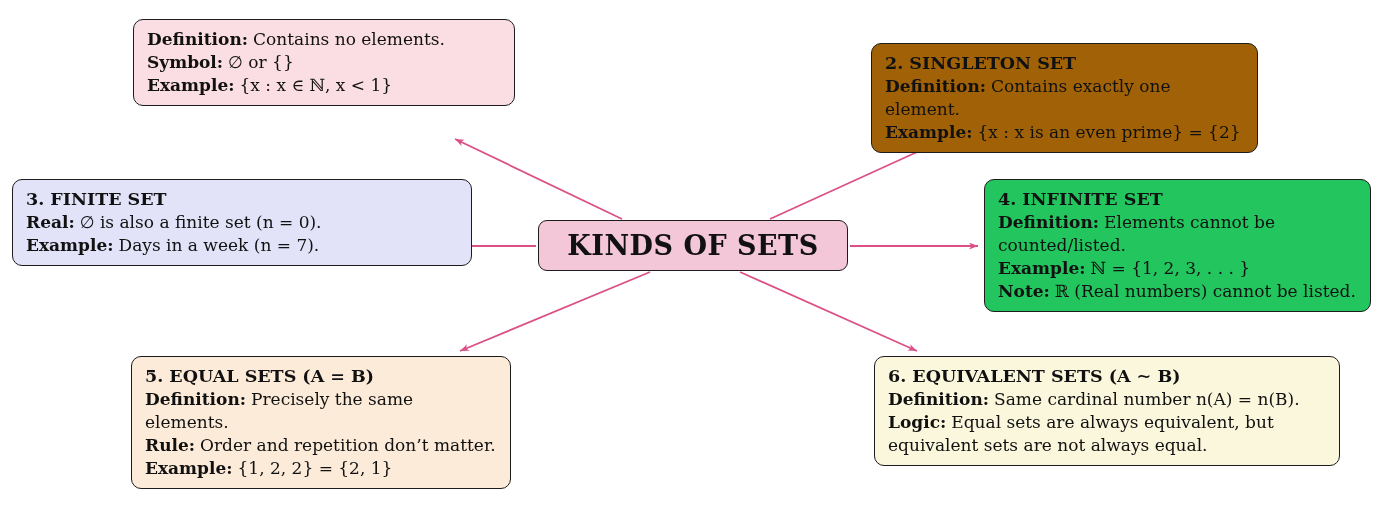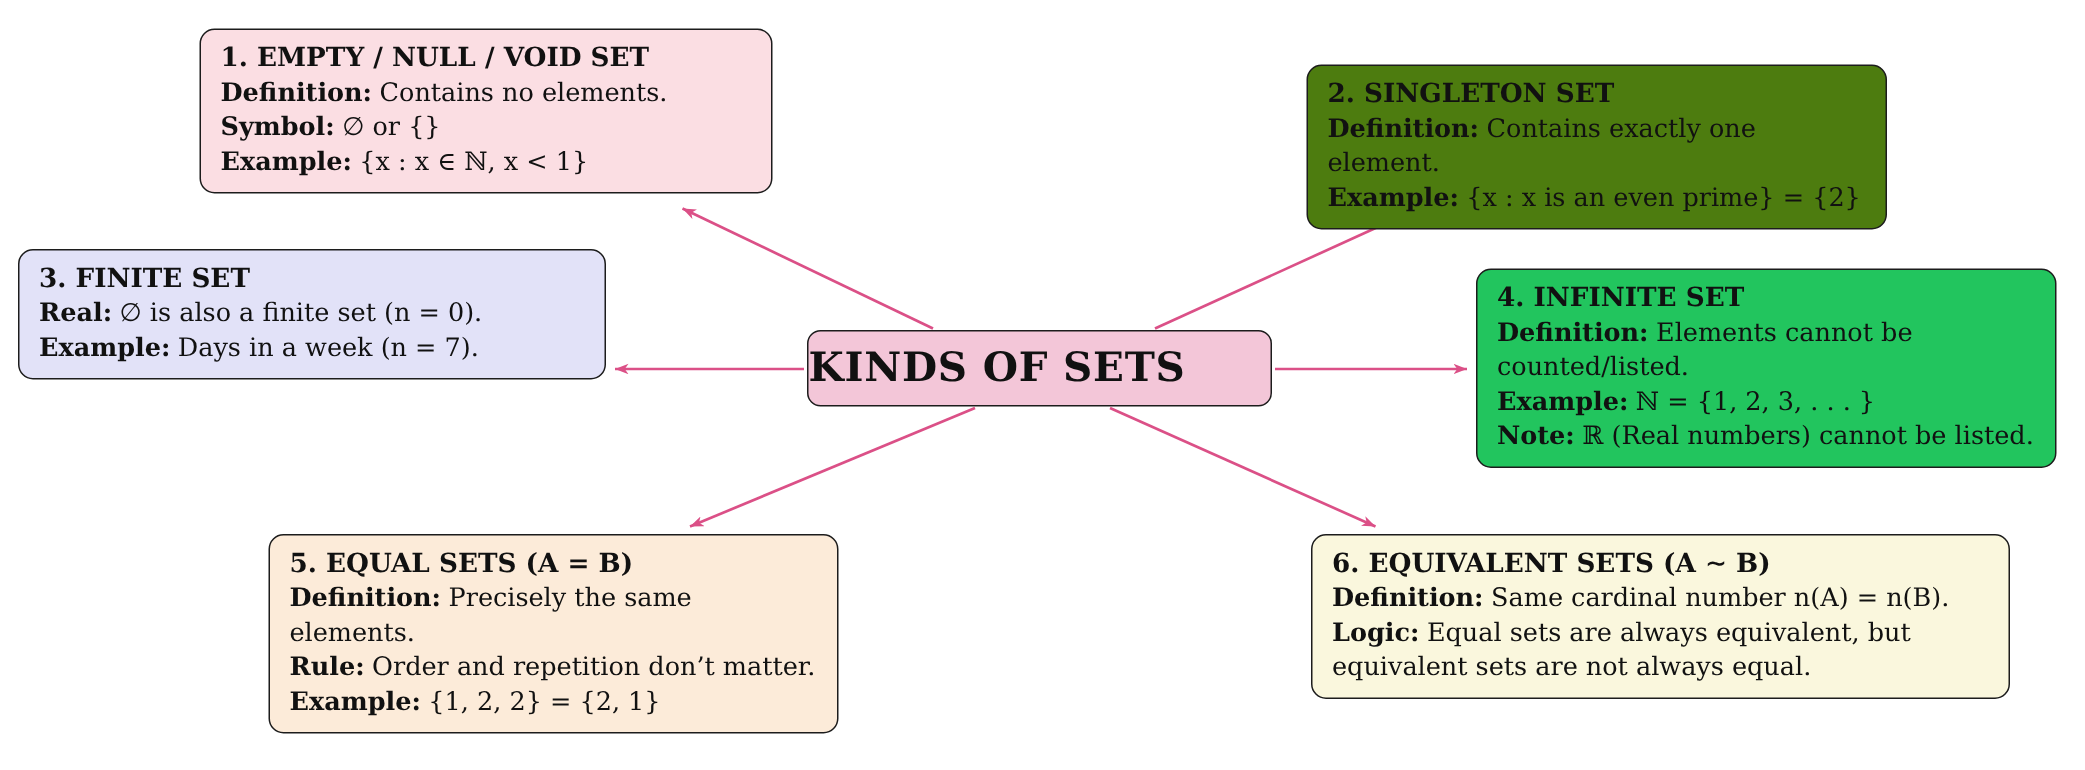--- a/index.html
+++ b/index.html
@@ -13,28 +13,28 @@
     border:1.6px solid #1c1c1c;border-radius:10px;
     padding:8px 13px;font-size:17px;line-height:23px;
   }
   .node p{margin:0;}
   .node .title{font-weight:bold;font-size:17.5px;}
   .node b{font-weight:bold;margin-right:5px;}
   .center-node{
     position:absolute;box-sizing:border-box;z-index:1;
     left:538px;top:220px;width:310px;height:51px;
     background:#f3c6d8;border:1.9px solid #1c1c1c;border-radius:9px;
-    display:flex;align-items:center;justify-content:flex-start;
+    display:flex;align-items:center;justify-content:center;
     font-weight:bold;font-size:27px;letter-spacing:0.5px;
   }
   .box-empty{left:133px;top:19px;width:382px;background:#fbdee3;}
-  .box-singleton{left:871px;top:43px;width:387px;background:#4d7c0f;}
-  .box-finite{left:12px;top:166px;width:392px;background:#e2e2f8;}
+  .box-singleton{left:871px;top:43px;width:387px;background:#a16207;}
+  .box-finite{left:12px;top:179px;width:460px;background:#e2e2f8;}
   .box-infinite{left:984px;top:179px;width:387px;background:#22c55e;}
-  .box-equal{left:131px;top:356px;width:380px;background:#fcebd9;margin-left:48px;}
+  .box-equal{left:131px;top:356px;width:380px;background:#fcebd9;}
   .box-equivalent{left:874px;top:356px;width:466px;background:#faf7dd;}
 </style>
 </head>
 <body>
 
 <div class="canvas">
 
   <svg class="arrows" viewBox="0 0 1390 513" xmlns="http://www.w3.org/2000/svg">
     <defs>
       <marker id="ah" markerWidth="11" markerHeight="9" refX="9" refY="3.5" orient="auto" markerUnits="userSpaceOnUse">
@@ -47,21 +47,20 @@
     <line x1="850" y1="246" x2="978" y2="246" stroke="#db5087" stroke-width="1.8" marker-end="url(#ah)"></line>
     <line x1="650" y1="272" x2="460" y2="351" stroke="#db5087" stroke-width="1.8" marker-end="url(#ah)"></line>
     <line x1="740" y1="272" x2="917" y2="351" stroke="#db5087" stroke-width="1.8" marker-end="url(#ah)"></line>
   </svg>
 
   <div class="center-node">
     <span>KINDS OF SETS</span>
   </div>
 
   <div class="node box-empty">
-    <p class="title">1. EMPTY / NULL / VOID SET</p>
     <p class="line"><b>Definition:</b><span>Contains no elements.</span></p>
     <p class="line"><b>Symbol:</b><span>∅ or {}</span></p>
     <p class="line"><b>Example:</b><span>{x : x ∈ ℕ, x &lt; 1}</span></p>
   </div>
 
   <div class="node box-singleton">
     <p class="title">2. SINGLETON SET</p>
     <p class="line"><b>Definition:</b><span>Contains exactly one element.</span></p>
     <p class="line"><b>Example:</b><span>{x : x is an even prime} = {2}</span></p>
   </div>

